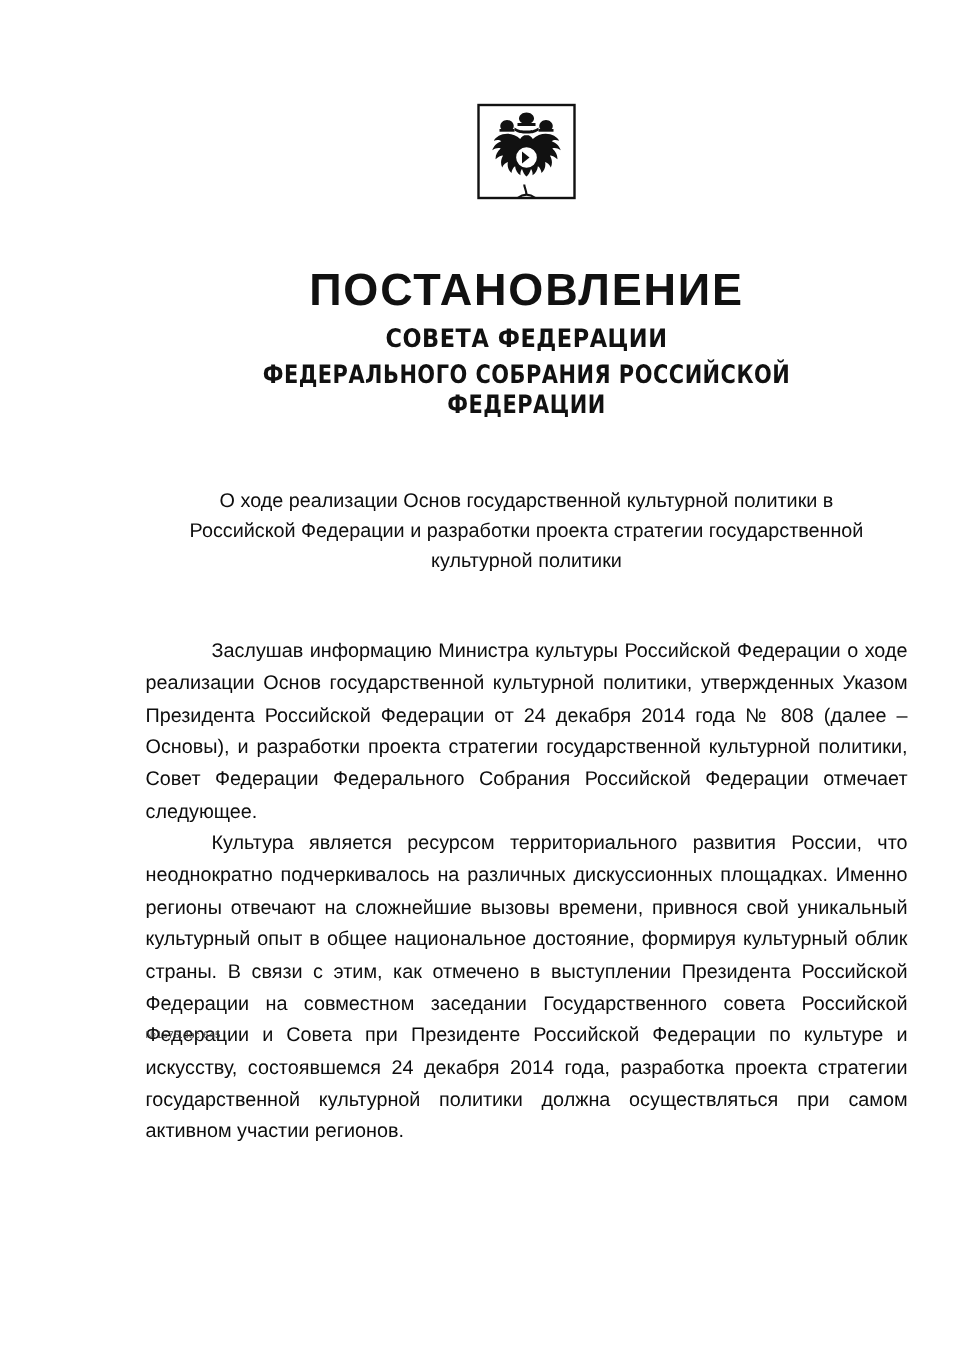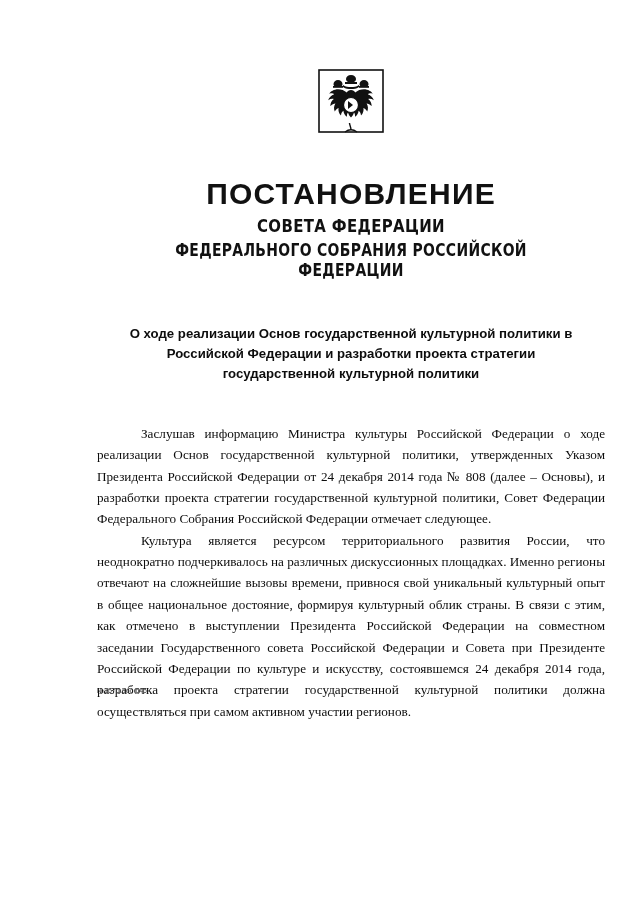--- a/index.html
+++ b/index.html
@@ -59,37 +59,36 @@
     font-weight: bold;
     font-size: 17px;
     letter-spacing: 0.4px;
     margin-top: 4px;
     color: #111111;
     transform: scaleX(0.82);
   }
   .doc-subject {
     margin-top: 44px;
     text-align: center;
-    font-weight: bold;
+    font-weight: normal;
     font-size: 13.2px;
     line-height: 1.55;
     color: #0d0d0d;
     padding: 0 18px;
   }
   .body-text {
     margin-top: 38px;
     font-size: 13.2px;
     line-height: 1.62;
     text-align: justify;
     color: #0d0d0d;
   }
   .body-text p {
     margin: 0;
     text-indent: 44px;
-    font-family: Liberation Serif, serif;
   }
   .footer-note {
     position: absolute;
     left: 66px;
     bottom: 30px;
     font-size: 6.5px;
     color: #3a3a3a;
     letter-spacing: 0.3px;
   }
 </style>

